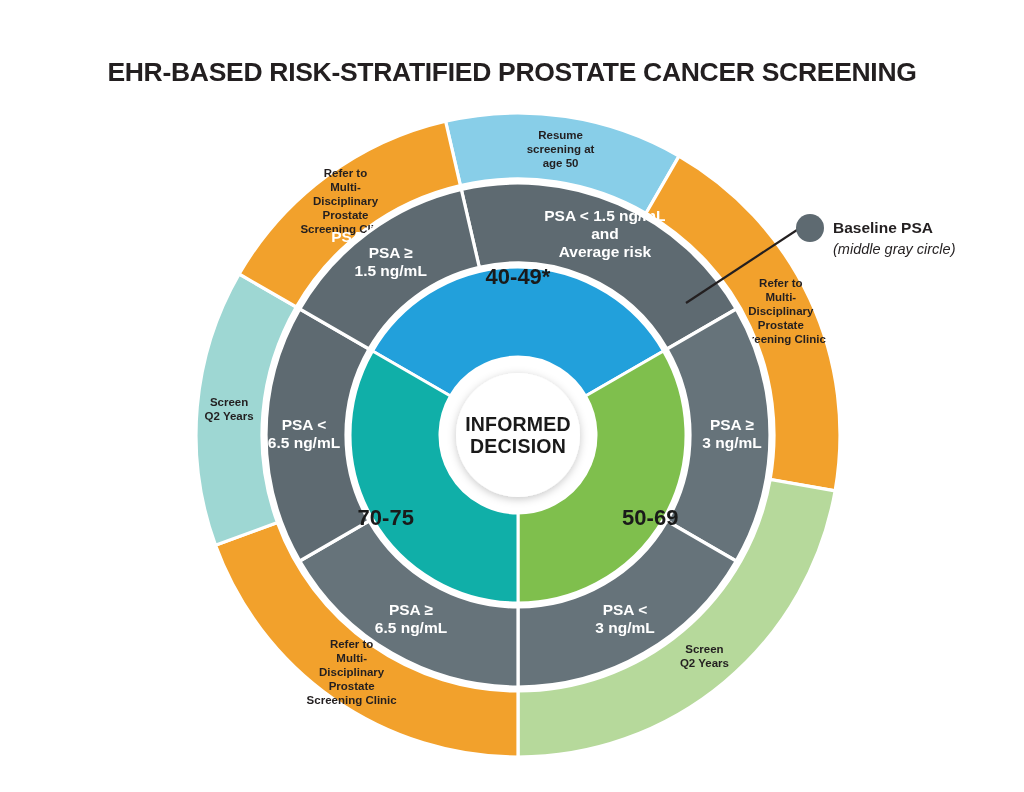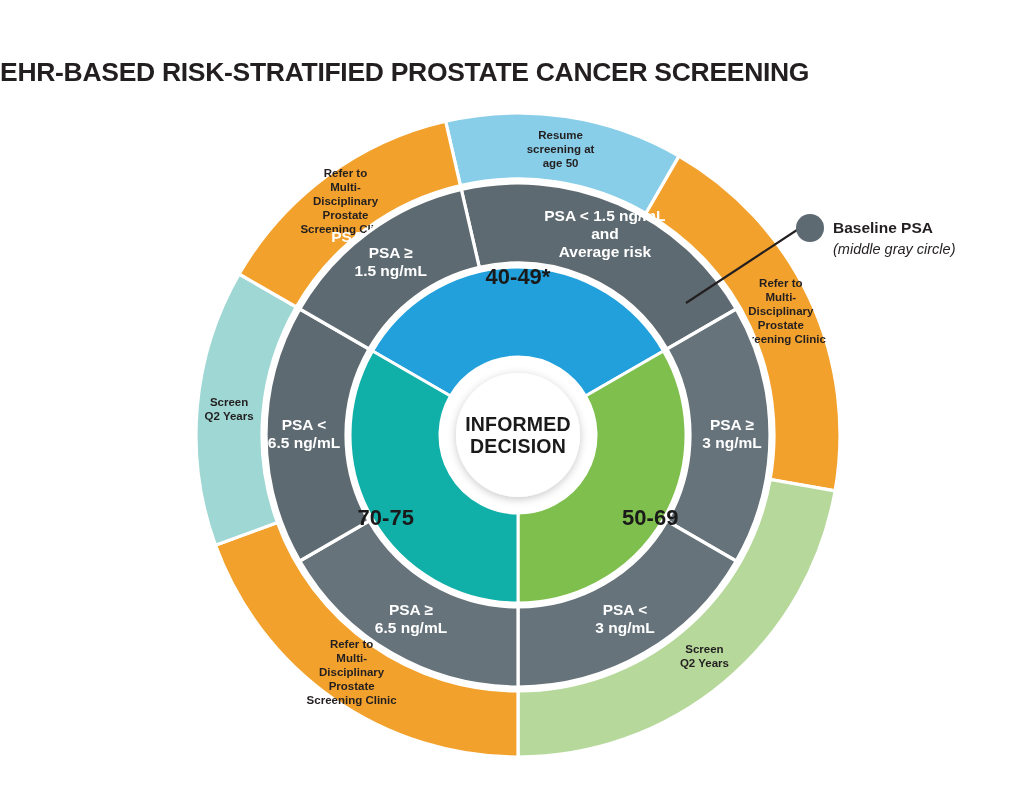--- a/index.html
+++ b/index.html
@@ -12,21 +12,21 @@
     height: 792px;
     position: relative;
     font-family: "Liberation Sans", sans-serif;
     overflow: hidden;
   }
   #page-title {
     position: absolute;
     top: 57px;
     left: 0;
     width: 1024px;
-    text-align: left;
+    text-align: center;
     font-family: "Liberation Sans", sans-serif;
     font-size: 26.5px;
     font-weight: bold;
     letter-spacing: -0.3px;
     color: #231f20;
     white-space: nowrap;
   }
   #diagram-wrap {
     position: absolute;
     top: 0;

